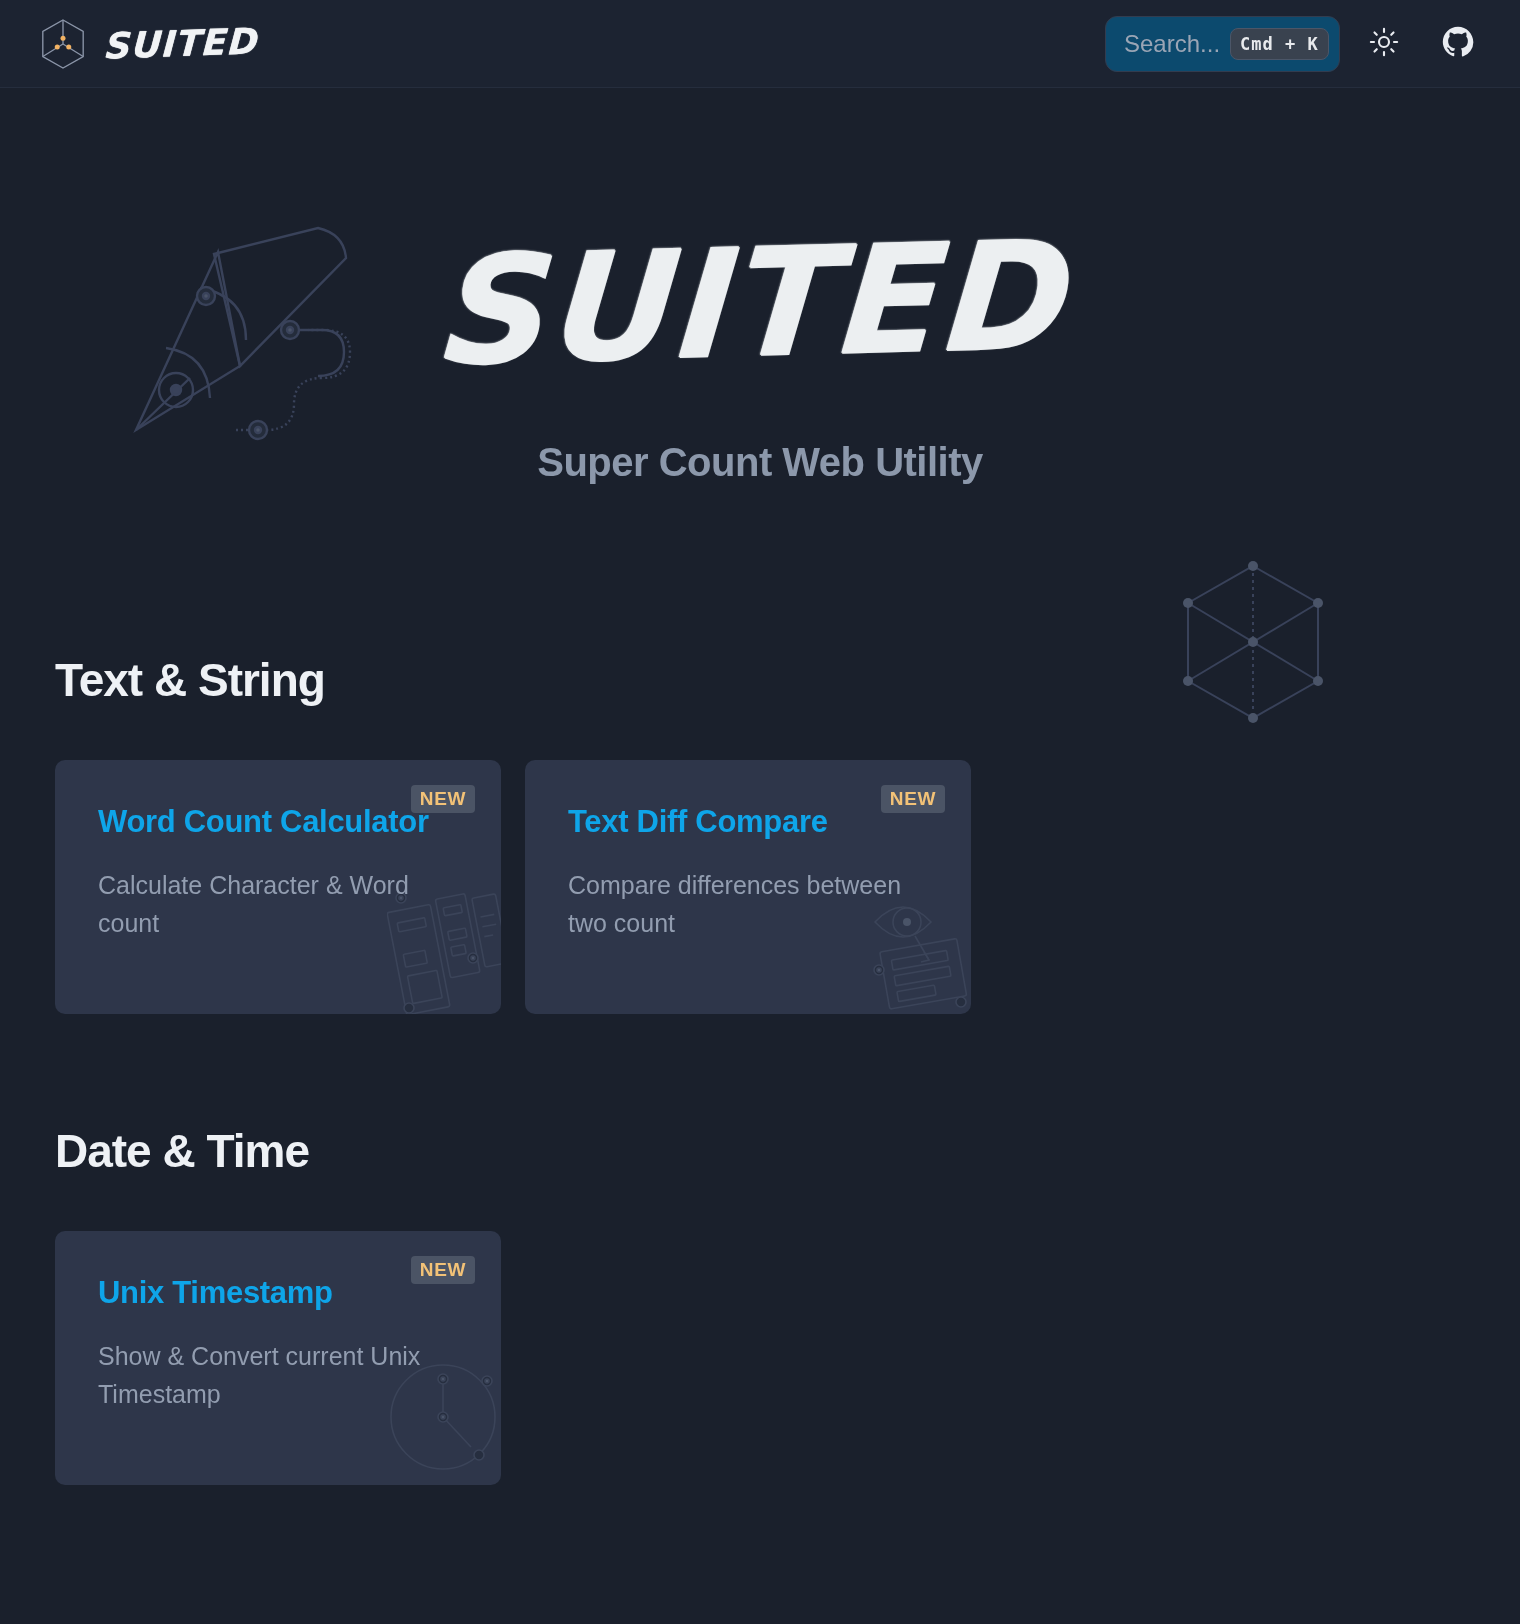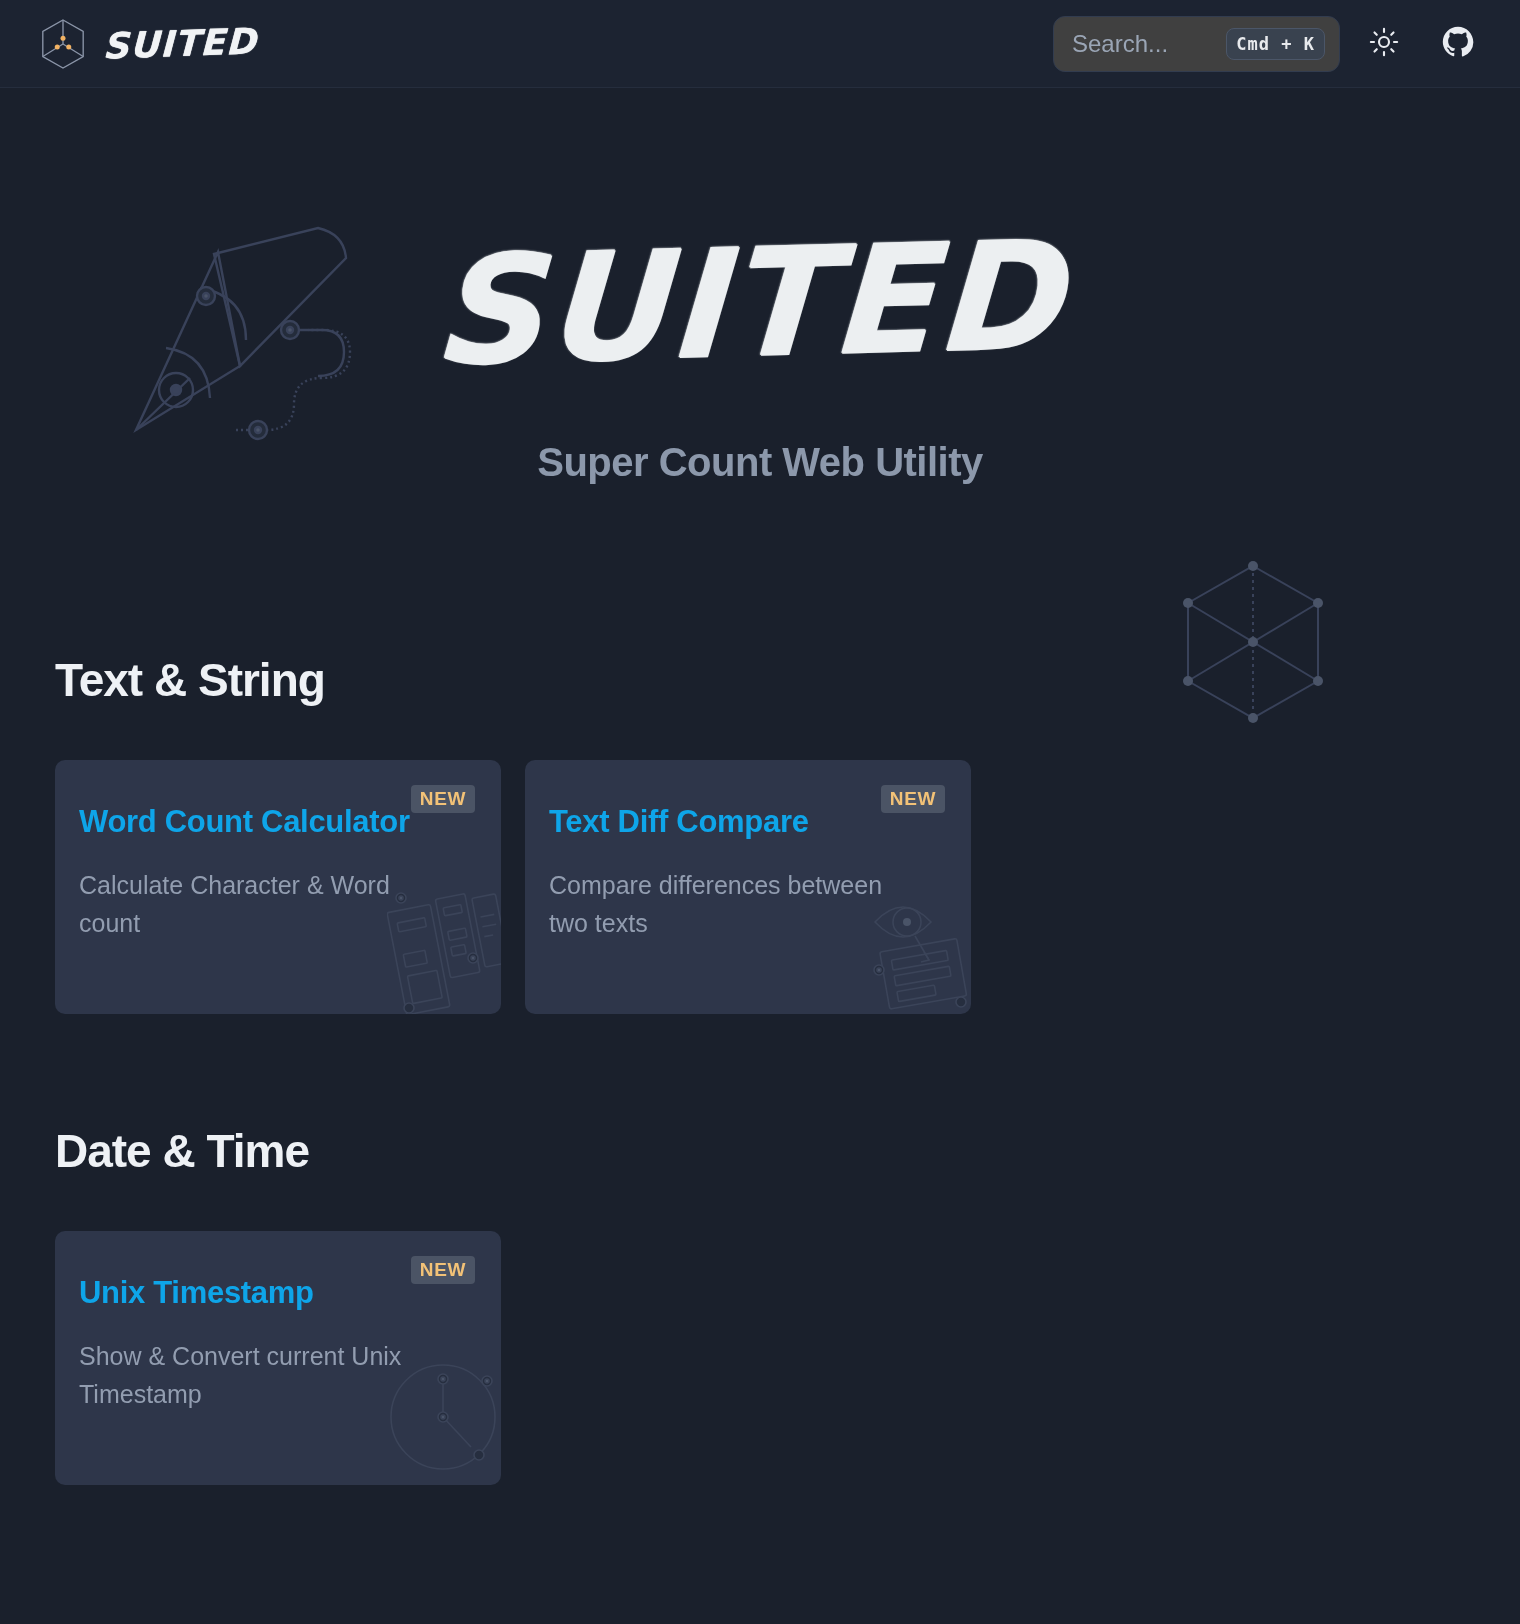--- a/index.html
+++ b/index.html
@@ -26,22 +26,22 @@
     font-size:36px; font-weight:700; font-style:italic;
     color:#f1f3f5; letter-spacing:1px;
     transform:skewX(-6deg) rotate(-2deg);
     text-shadow:0 0 1px #f1f3f5;
   }
   .header-right {
     margin-left:auto;
     display:flex; align-items:center; gap:0;
   }
   .search-box {
-    width:287px; height:56px;
-    background:#404040;
+    width:235px; height:56px;
+    background:#0c4a6e;
     border:1px solid #323c4f;
     border-radius:12px;
     display:flex; align-items:center;
     padding:0 14px 0 18px;
     gap:10px;
     cursor:text;
   }
   .search-placeholder {
     font-size:24px; color:#9aa5b5; flex:1;
     font-family:"Liberation Sans", sans-serif;
@@ -101,21 +101,21 @@
   }
   .section + .section { margin-top:110px; }
   .card-grid {
     display:flex; flex-wrap:wrap; gap:24px;
   }
   .card {
     position:relative;
     width:446px; height:254px;
     background:#2e364a;
     border-radius:10px;
-    padding:32px 32px 0 24px;
+    padding:32px 32px 0 43px;
     overflow:hidden;
     cursor:pointer;
     display:flex; flex-direction:column;
   }
   .card-badge {
     position:absolute;
     top:25px; right:26px;
     background:#4b5465;
     color:#f2c277;
     font-size:19px; font-weight:700;
@@ -277,21 +277,21 @@
             <circle cx="86" cy="74" r="5" fill="#262e3f"></circle>
             <circle cx="86" cy="74" r="2" fill="#4a5468"></circle>
             <circle cx="22" cy="124" r="5" fill="#262e3f"></circle>
           </svg>
         </span>
       </div>
 
       <div class="card">
         <span class="card-badge">NEW</span>
         <div class="card-title">Text Diff Compare</div>
-        <div class="card-desc">Compare differences between two texts</div>
+        <div class="card-desc">Compare differences between two count</div>
         <span class="card-art">
           <svg width="120" height="130" viewBox="0 0 120 130" fill="none" stroke="#3b4459" stroke-width="1.6">
             <path d="M18 38 q28 -30 56 0 q-28 30 -56 0 Z"></path>
             <circle cx="50" cy="38" r="14"></circle>
             <circle cx="50" cy="38" r="4" fill="#4a5468" stroke="none"></circle>
             <path d="M58 52 L72 76"></path>
             <path d="M67 68 L72 76 L64 78"></path>
             <g transform="rotate(-10 60 95)">
               <rect x="28" y="62" width="78" height="58" rx="2"></rect>
               <rect x="38" y="72" width="56" height="10" rx="1"></rect>

